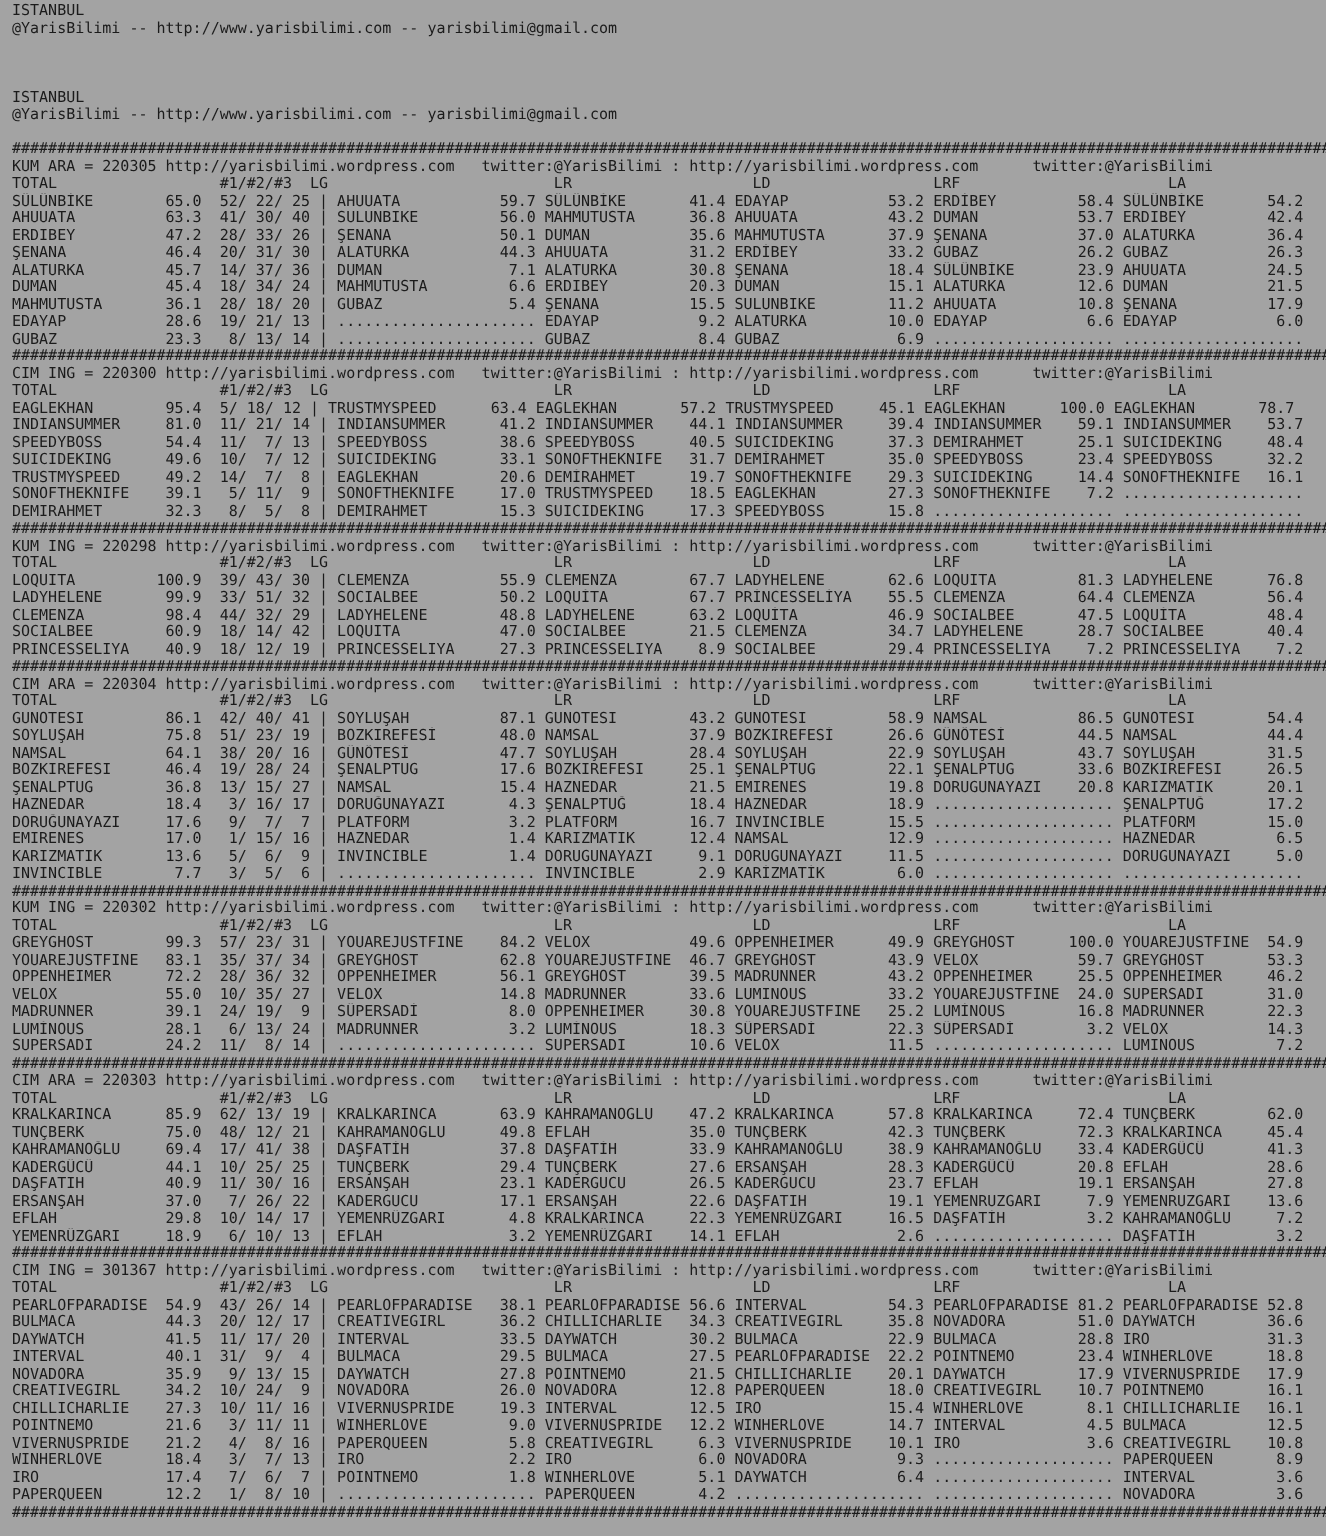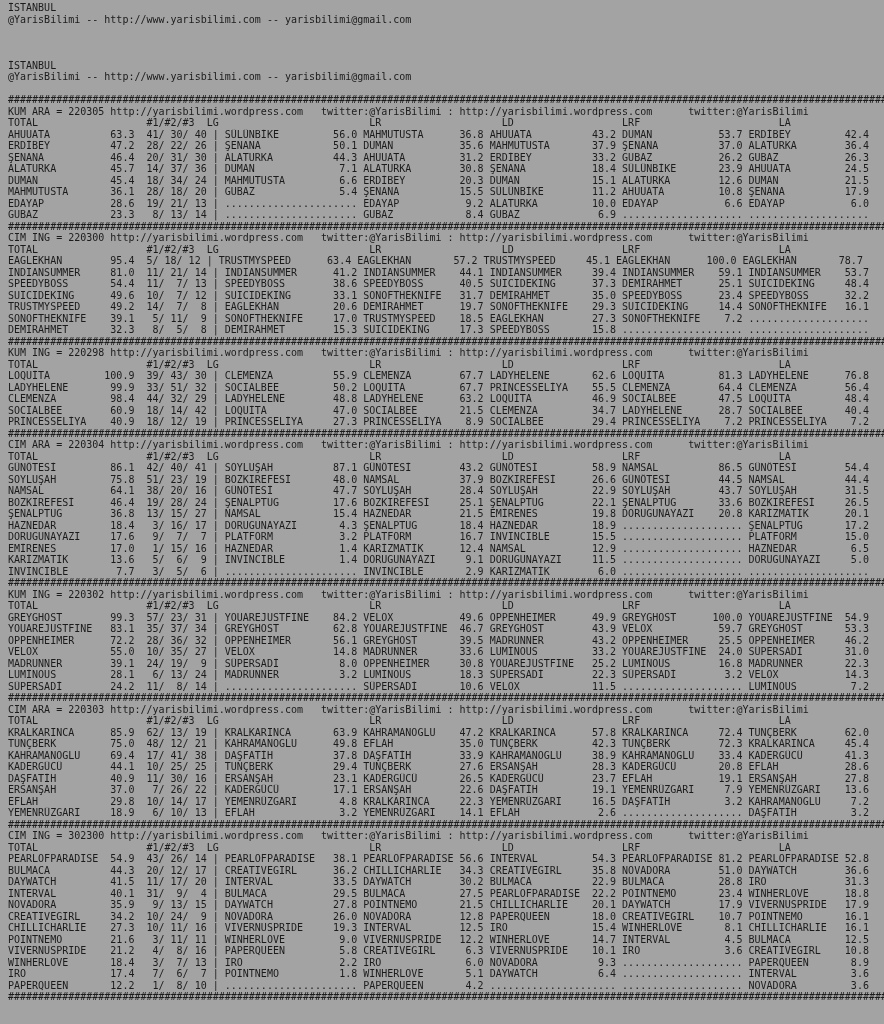--- a/index.html
+++ b/index.html
@@ -21,22 +21,23 @@
   <div class="ln">&nbsp;</div>
   <div class="ln">&nbsp;</div>
   <div class="ln">&nbsp;</div>
   <div class="ln">İSTANBUL</div>
   <div class="ln">@YarisBilimi -- http://www.yarisbilimi.com -- yarisbilimi@gmail.com</div>
   <div class="ln">&nbsp;</div>
   <div id="report">
       <div class="ln">###################################################################################################################################################</div>
       <div class="ln">KUM ARA = 220305 http://yarisbilimi.wordpress.com   twitter:@YarisBilimi : http://yarisbilimi.wordpress.com      twitter:@YarisBilimi</div>
       <div class="ln">TOTAL                  #1/#2/#3  LG                         LR                    LD                  LRF                       LA</div>
+      <div class="ln">SÜLÜNBİKE        65.0  52/ 22/ 25 | AHUUATA           59.7 SÜLÜNBİKE       41.4 EDAYAP           53.2 ERDİBEY         58.4 SÜLÜNBİKE       54.2</div>
       <div class="ln">AHUUATA          63.3  41/ 30/ 40 | SÜLÜNBİKE         56.0 MAHMUTUSTA      36.8 AHUUATA          43.2 DUMAN           53.7 ERDİBEY         42.4</div>
-      <div class="ln">ERDİBEY          47.2  28/ 22/ 26 | ŞENANA            50.1 DUMAN           35.6 MAHMUTUSTA       37.9 ŞENANA          37.0 ALATURKA        36.4</div>
+      <div class="ln">ERDİBEY          47.2  28/ 33/ 26 | ŞENANA            50.1 DUMAN           35.6 MAHMUTUSTA       37.9 ŞENANA          37.0 ALATURKA        36.4</div>
       <div class="ln">ŞENANA           46.4  20/ 31/ 30 | ALATURKA          44.3 AHUUATA         31.2 ERDİBEY          33.2 GUBAZ           26.2 GUBAZ           26.3</div>
       <div class="ln">ALATURKA         45.7  14/ 37/ 36 | DUMAN              7.1 ALATURKA        30.8 ŞENANA           18.4 SÜLÜNBİKE       23.9 AHUUATA         24.5</div>
       <div class="ln">DUMAN            45.4  18/ 34/ 24 | MAHMUTUSTA         6.6 ERDİBEY         20.3 DUMAN            15.1 ALATURKA        12.6 DUMAN           21.5</div>
       <div class="ln">MAHMUTUSTA       36.1  28/ 18/ 20 | GUBAZ              5.4 ŞENANA          15.5 SÜLÜNBİKE        11.2 AHUUATA         10.8 ŞENANA          17.9</div>
       <div class="ln">EDAYAP           28.6  19/ 21/ 13 | ...................... EDAYAP           9.2 ALATURKA         10.0 EDAYAP           6.6 EDAYAP           6.0</div>
       <div class="ln">GUBAZ            23.3   8/ 13/ 14 | ...................... GUBAZ            8.4 GUBAZ             6.9 .................... ....................</div>
       <div class="ln">###################################################################################################################################################</div>
       <div class="ln">CIM ING = 220300 http://yarisbilimi.wordpress.com   twitter:@YarisBilimi : http://yarisbilimi.wordpress.com      twitter:@YarisBilimi</div>
       <div class="ln">TOTAL                  #1/#2/#3  LG                         LR                    LD                  LRF                       LA</div>
       <div class="ln">EAGLEKHAN        95.4  5/ 18/ 12 | TRUSTMYSPEED      63.4 EAGLEKHAN       57.2 TRUSTMYSPEED     45.1 EAGLEKHAN      100.0 EAGLEKHAN       78.7</div>
@@ -82,21 +83,21 @@
       <div class="ln">TOTAL                  #1/#2/#3  LG                         LR                    LD                  LRF                       LA</div>
       <div class="ln">KRALKARINCA      85.9  62/ 13/ 19 | KRALKARINCA       63.9 KAHRAMANOĞLU    47.2 KRALKARINCA      57.8 KRALKARINCA     72.4 TUNÇBERK        62.0</div>
       <div class="ln">TUNÇBERK         75.0  48/ 12/ 21 | KAHRAMANOĞLU      49.8 EFLAH           35.0 TUNÇBERK         42.3 TUNÇBERK        72.3 KRALKARINCA     45.4</div>
       <div class="ln">KAHRAMANOĞLU     69.4  17/ 41/ 38 | DAŞFATİH          37.8 DAŞFATİH        33.9 KAHRAMANOĞLU     38.9 KAHRAMANOĞLU    33.4 KADERGÜCÜ       41.3</div>
       <div class="ln">KADERGÜCÜ        44.1  10/ 25/ 25 | TUNÇBERK          29.4 TUNÇBERK        27.6 ERSANŞAH         28.3 KADERGÜCÜ       20.8 EFLAH           28.6</div>
       <div class="ln">DAŞFATİH         40.9  11/ 30/ 16 | ERSANŞAH          23.1 KADERGÜCÜ       26.5 KADERGÜCÜ        23.7 EFLAH           19.1 ERSANŞAH        27.8</div>
       <div class="ln">ERSANŞAH         37.0   7/ 26/ 22 | KADERGÜCÜ         17.1 ERSANŞAH        22.6 DAŞFATİH         19.1 YEMENRÜZGARI     7.9 YEMENRÜZGARI    13.6</div>
       <div class="ln">EFLAH            29.8  10/ 14/ 17 | YEMENRÜZGARI       4.8 KRALKARINCA     22.3 YEMENRÜZGARI     16.5 DAŞFATİH         3.2 KAHRAMANOĞLU     7.2</div>
       <div class="ln">YEMENRÜZGARI     18.9   6/ 10/ 13 | EFLAH              3.2 YEMENRÜZGARI    14.1 EFLAH             2.6 .................... DAŞFATİH         3.2</div>
       <div class="ln">###################################################################################################################################################</div>
-      <div class="ln">CIM ING = 302300 http://yarisbilimi.wordpress.com   twitter:@YarisBilimi : http://yarisbilimi.wordpress.com      twitter:@YarisBilimi</div>
+      <div class="ln">CIM ING = 301367 http://yarisbilimi.wordpress.com   twitter:@YarisBilimi : http://yarisbilimi.wordpress.com      twitter:@YarisBilimi</div>
       <div class="ln">TOTAL                  #1/#2/#3  LG                         LR                    LD                  LRF                       LA</div>
       <div class="ln">PEARLOFPARADISE  54.9  43/ 26/ 14 | PEARLOFPARADISE   38.1 PEARLOFPARADISE 56.6 INTERVAL         54.3 PEARLOFPARADISE 81.2 PEARLOFPARADISE 52.8</div>
       <div class="ln">BULMACA          44.3  20/ 12/ 17 | CREATIVEGIRL      36.2 CHILLICHARLIE   34.3 CREATIVEGIRL     35.8 NOVADORA        51.0 DAYWATCH        36.6</div>
       <div class="ln">DAYWATCH         41.5  11/ 17/ 20 | INTERVAL          33.5 DAYWATCH        30.2 BULMACA          22.9 BULMACA         28.8 IRO             31.3</div>
       <div class="ln">INTERVAL         40.1  31/  9/  4 | BULMACA           29.5 BULMACA         27.5 PEARLOFPARADISE  22.2 POINTNEMO       23.4 WINHERLOVE      18.8</div>
       <div class="ln">NOVADORA         35.9   9/ 13/ 15 | DAYWATCH          27.8 POINTNEMO       21.5 CHILLICHARLIE    20.1 DAYWATCH        17.9 VIVERNUSPRIDE   17.9</div>
       <div class="ln">CREATIVEGIRL     34.2  10/ 24/  9 | NOVADORA          26.0 NOVADORA        12.8 PAPERQUEEN       18.0 CREATIVEGIRL    10.7 POINTNEMO       16.1</div>
       <div class="ln">CHILLICHARLIE    27.3  10/ 11/ 16 | VIVERNUSPRIDE     19.3 INTERVAL        12.5 IRO              15.4 WINHERLOVE       8.1 CHILLICHARLIE   16.1</div>
       <div class="ln">POINTNEMO        21.6   3/ 11/ 11 | WINHERLOVE         9.0 VIVERNUSPRIDE   12.2 WINHERLOVE       14.7 INTERVAL         4.5 BULMACA         12.5</div>
       <div class="ln">VIVERNUSPRIDE    21.2   4/  8/ 16 | PAPERQUEEN         5.8 CREATIVEGIRL     6.3 VIVERNUSPRIDE    10.1 IRO              3.6 CREATIVEGIRL    10.8</div>

